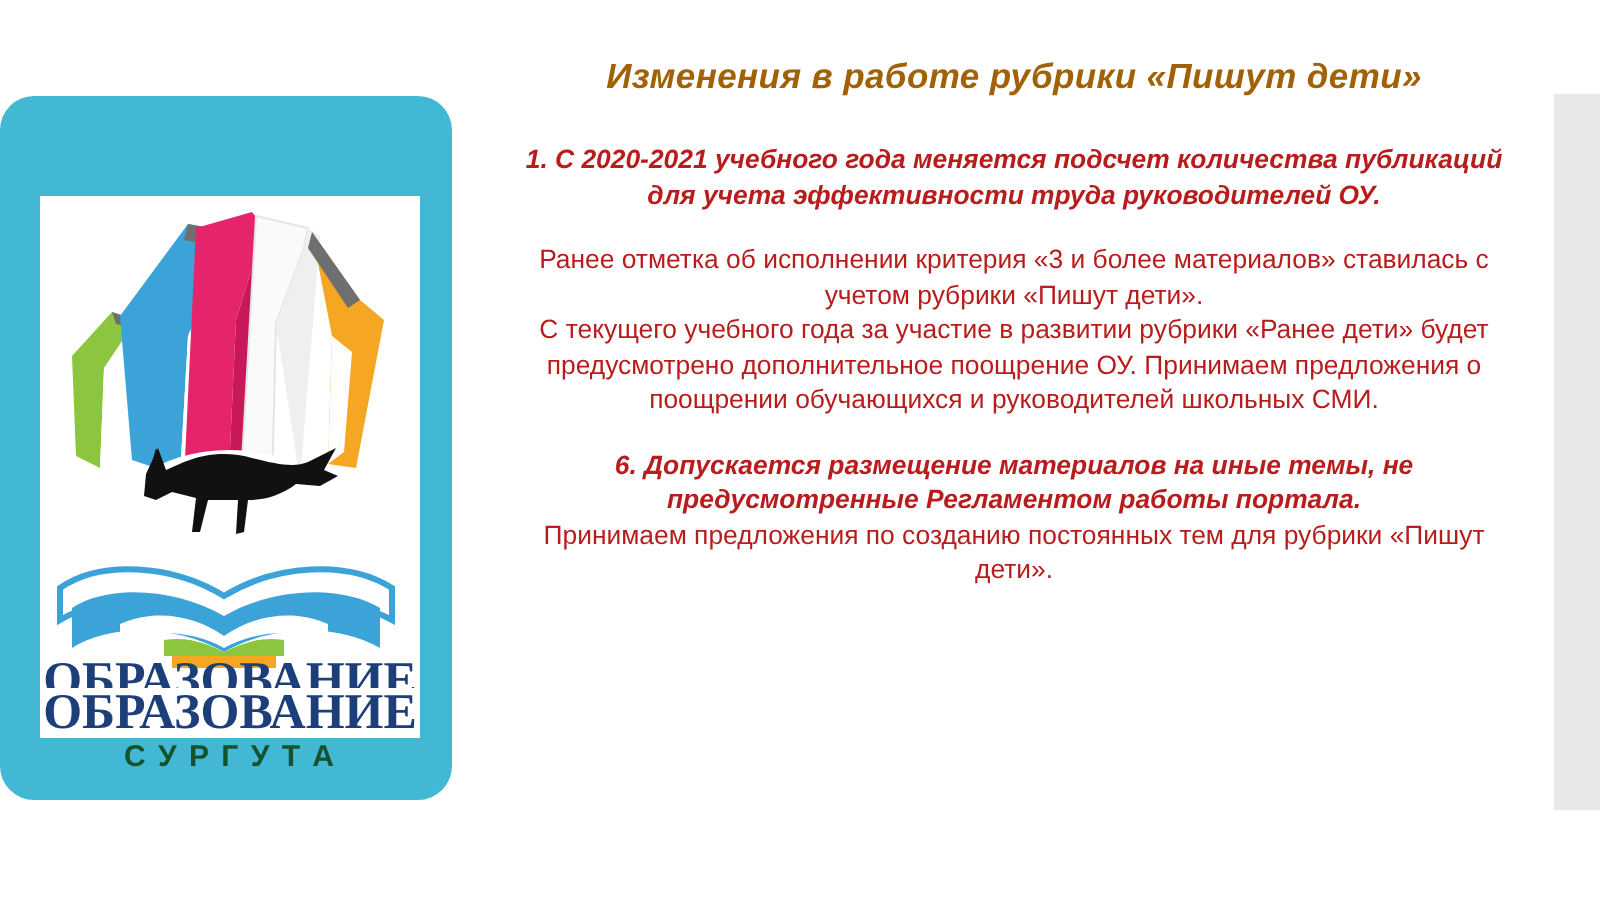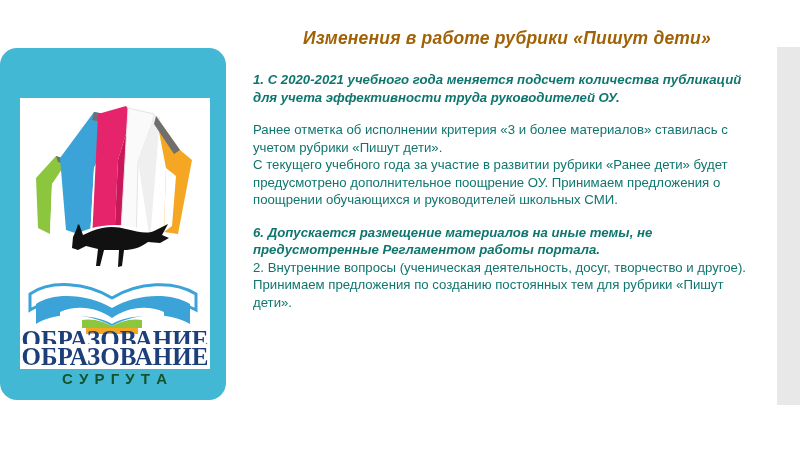--- a/index.html
+++ b/index.html
@@ -63,22 +63,23 @@
     letter-spacing: 0.2px;
     margin: 0 0 22px 0;
     white-space: nowrap;
   }
 
   .body-block { margin: 0; }
 
   .para {
     font-size: 13.2px;
     line-height: 1.33;
-    color: #0f766e;
+    color: #b91c1c;
     margin: 0;
+    text-align: center;
   }
   .para.bold-italic {
     font-weight: bold;
     font-style: italic;
   }
   .spacer-lg { height: 15px; }
 </style>
 </head>
 <body>
 
@@ -155,17 +156,16 @@
     <p class="para bold-italic">1.  С 2020-2021 учебного года меняется подсчет количества публикаций для учета эффективности труда руководителей ОУ.</p>
 
     <div class="spacer-lg"></div>
 
     <p class="para">Ранее отметка об исполнении критерия «3 и более материалов» ставилась с учетом рубрики «Пишут дети».</p>
     <p class="para">С текущего учебного года за участие в развитии рубрики «Ранее дети» будет предусмотрено дополнительное поощрение ОУ.  Принимаем предложения о поощрении обучающихся и руководителей школьных СМИ.</p>
 
     <div class="spacer-lg"></div>
 
     <p class="para bold-italic">6. Допускается размещение материалов на иные темы, не предусмотренные Регламентом работы портала.</p>
-    <p class="para">2. Внутренние вопросы (ученическая деятельность, досуг, творчество и другое).</p>
     <p class="para">Принимаем предложения по созданию постоянных тем для рубрики «Пишут дети».</p>
 
   </div>
 </div>
 
 </body></html>

